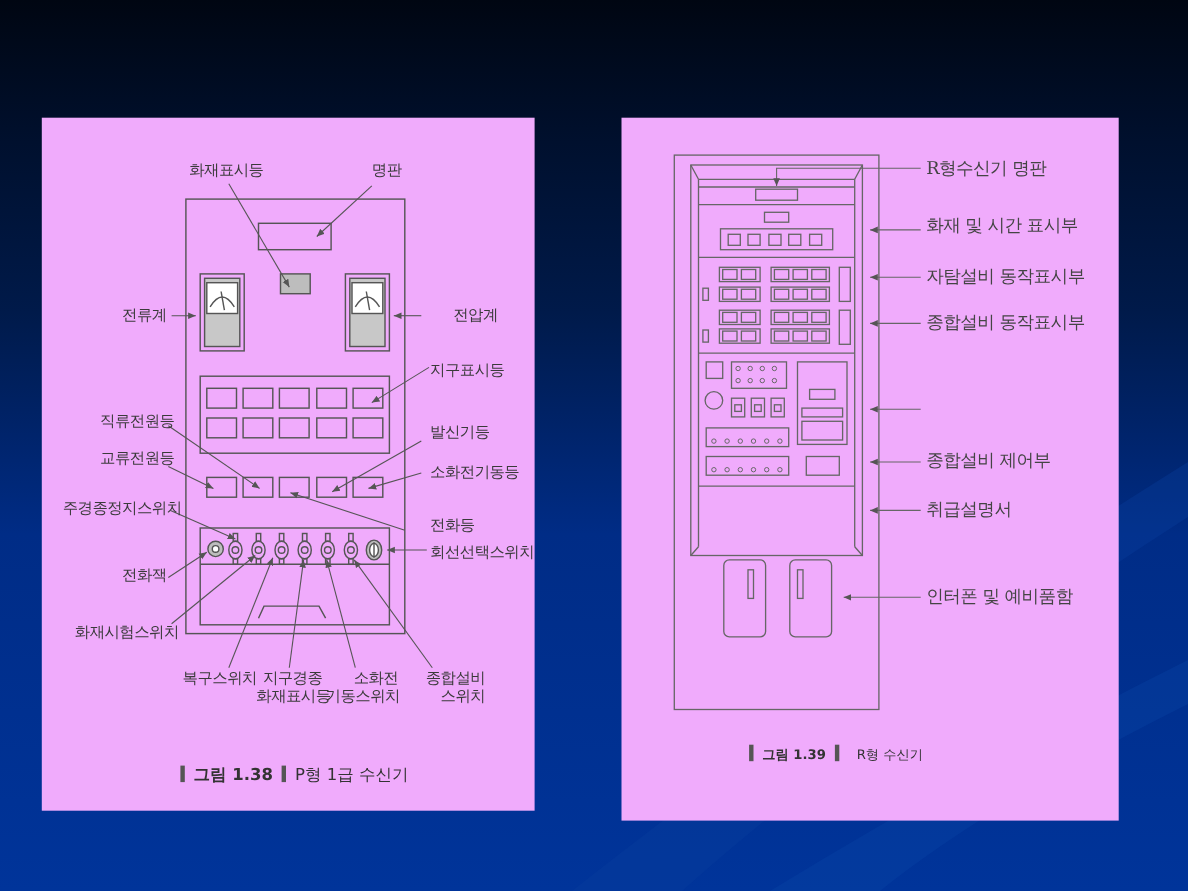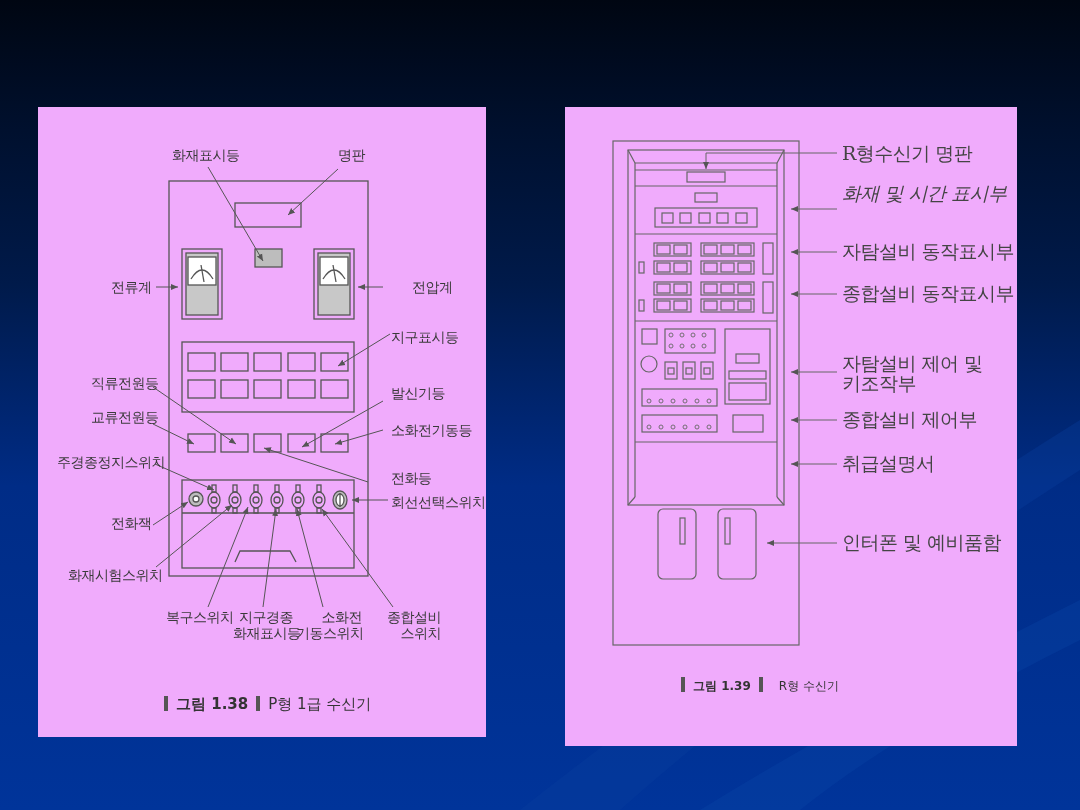--- a/index.html
+++ b/index.html
@@ -7,21 +7,21 @@
     width:1080px;height:810px;overflow:hidden;position:relative;
     background:linear-gradient(180deg,#000612 0%,#00102e 16%,#001a4a 35%,#002c86 60%,#00349a 100%);
     font-family:"DejaVu Sans","Liberation Sans",sans-serif;
   }
   .swoosh{position:absolute;left:0;top:0;width:1080px;height:810px;pointer-events:none;}
   .figure{position:absolute;background:#f0abfc;}
   #fig-left{left:38px;top:107px;width:448px;height:630px;}
   #fig-right{left:565px;top:107px;width:452px;height:639px;}
   .figure svg{position:absolute;left:0;top:0;}
   .lbl{position:absolute;font-size:14px;color:#3a3a3a;white-space:nowrap;line-height:16px;letter-spacing:-0.5px;}
-  .lbl.serif{font-family:"DejaVu Serif","Liberation Serif",serif;font-size:19px;line-height:20px;color:#444;}
+  .lbl.serif{font-family:"DejaVu Serif","Liberation Serif",serif;font-size:16px;line-height:20px;color:#444;}
   .caption{position:absolute;font-size:15px;color:#333;white-space:nowrap;}
   .caption .bar{display:inline-block;width:4px;height:15px;background:#555;vertical-align:-2px;margin:0 8px;}
   .caption .num{font-weight:bold;}
   .center{text-align:right;}
 </style>
 </head>
 <body>
 
 <svg class="swoosh" viewBox="0 0 1080 810">
   <path d="M520 810 Q760 620 1080 420 L1080 470 Q800 650 620 810 Z" fill="#0a3f9e" opacity="0.35"></path>
@@ -289,27 +289,23 @@
       <line x1="272" y1="145" x2="226" y2="145"></line>
       <line x1="272" y1="187" x2="226" y2="187"></line>
       <line x1="272" y1="265" x2="226" y2="265"></line>
       <line x1="272" y1="313" x2="226" y2="313"></line>
       <line x1="272" y1="357" x2="226" y2="357"></line>
       <line x1="272" y1="436" x2="202" y2="436"></line>
     </g>
   </svg>
 
   <div class="lbl serif" style="left:277px;top:36px;">R형수신기 명판</div>
-  <div class="lbl serif" style="left:277px;top:76px;font-style:italic;">화재 및 시간 표시부</div>
+  <div class="lbl serif" style="left:277px;top:88px;">화재 및 시간 표시부</div>
   <div class="lbl serif" style="left:277px;top:134px;">자탐설비 동작표시부</div>
   <div class="lbl serif" style="left:277px;top:176px;">종합설비 동작표시부</div>
-  <div class="lbl serif" style="left:277px;top:246px;">
-    <div>자탐설비 제어 및</div>
-    <div>키조작부</div>
-  </div>
   <div class="lbl serif" style="left:277px;top:302px;">종합설비 제어부</div>
   <div class="lbl serif" style="left:277px;top:346px;">취급설명서</div>
   <div class="lbl serif" style="left:277px;top:425px;">인터폰 및 예비품함</div>
 
   <div class="caption" style="left:108px;top:570px;font-size:12px;">
     <span class="bar"></span><span class="num">그림 1.39</span><span class="bar" style="margin-right:16px;"></span><span>R형 수신기</span>
   </div>
 </div>
 
 </body></html>

